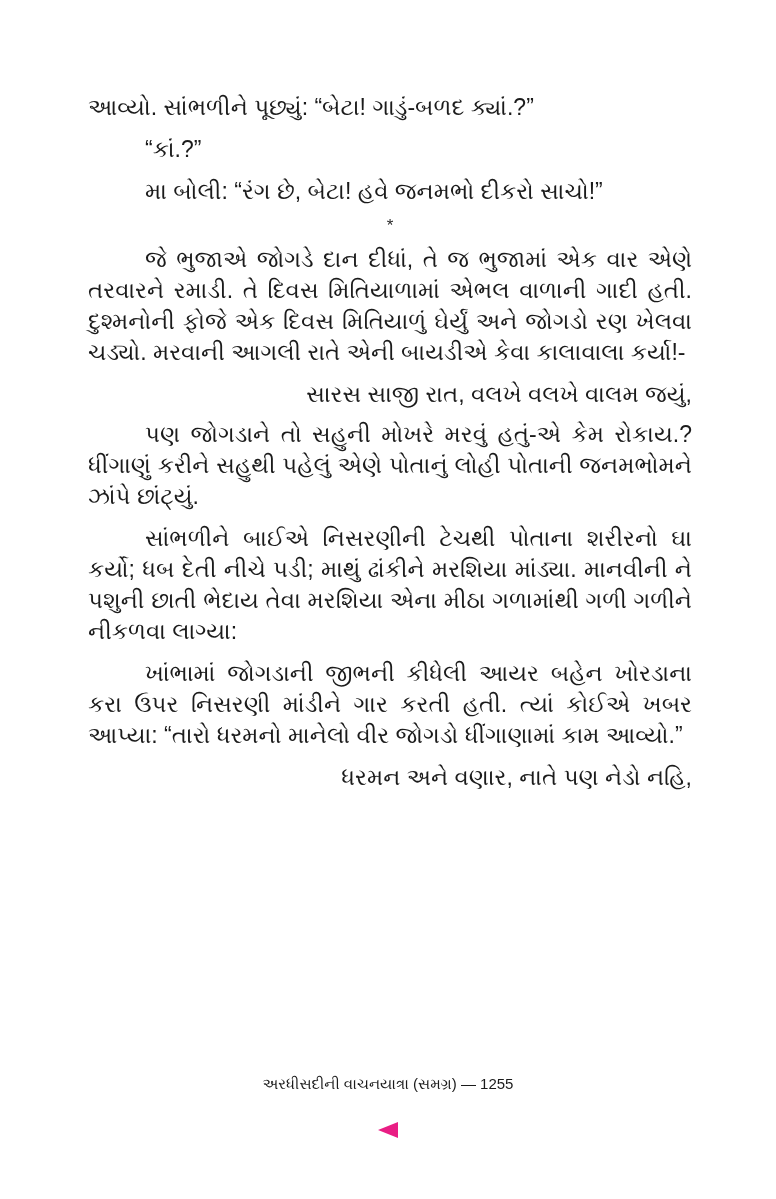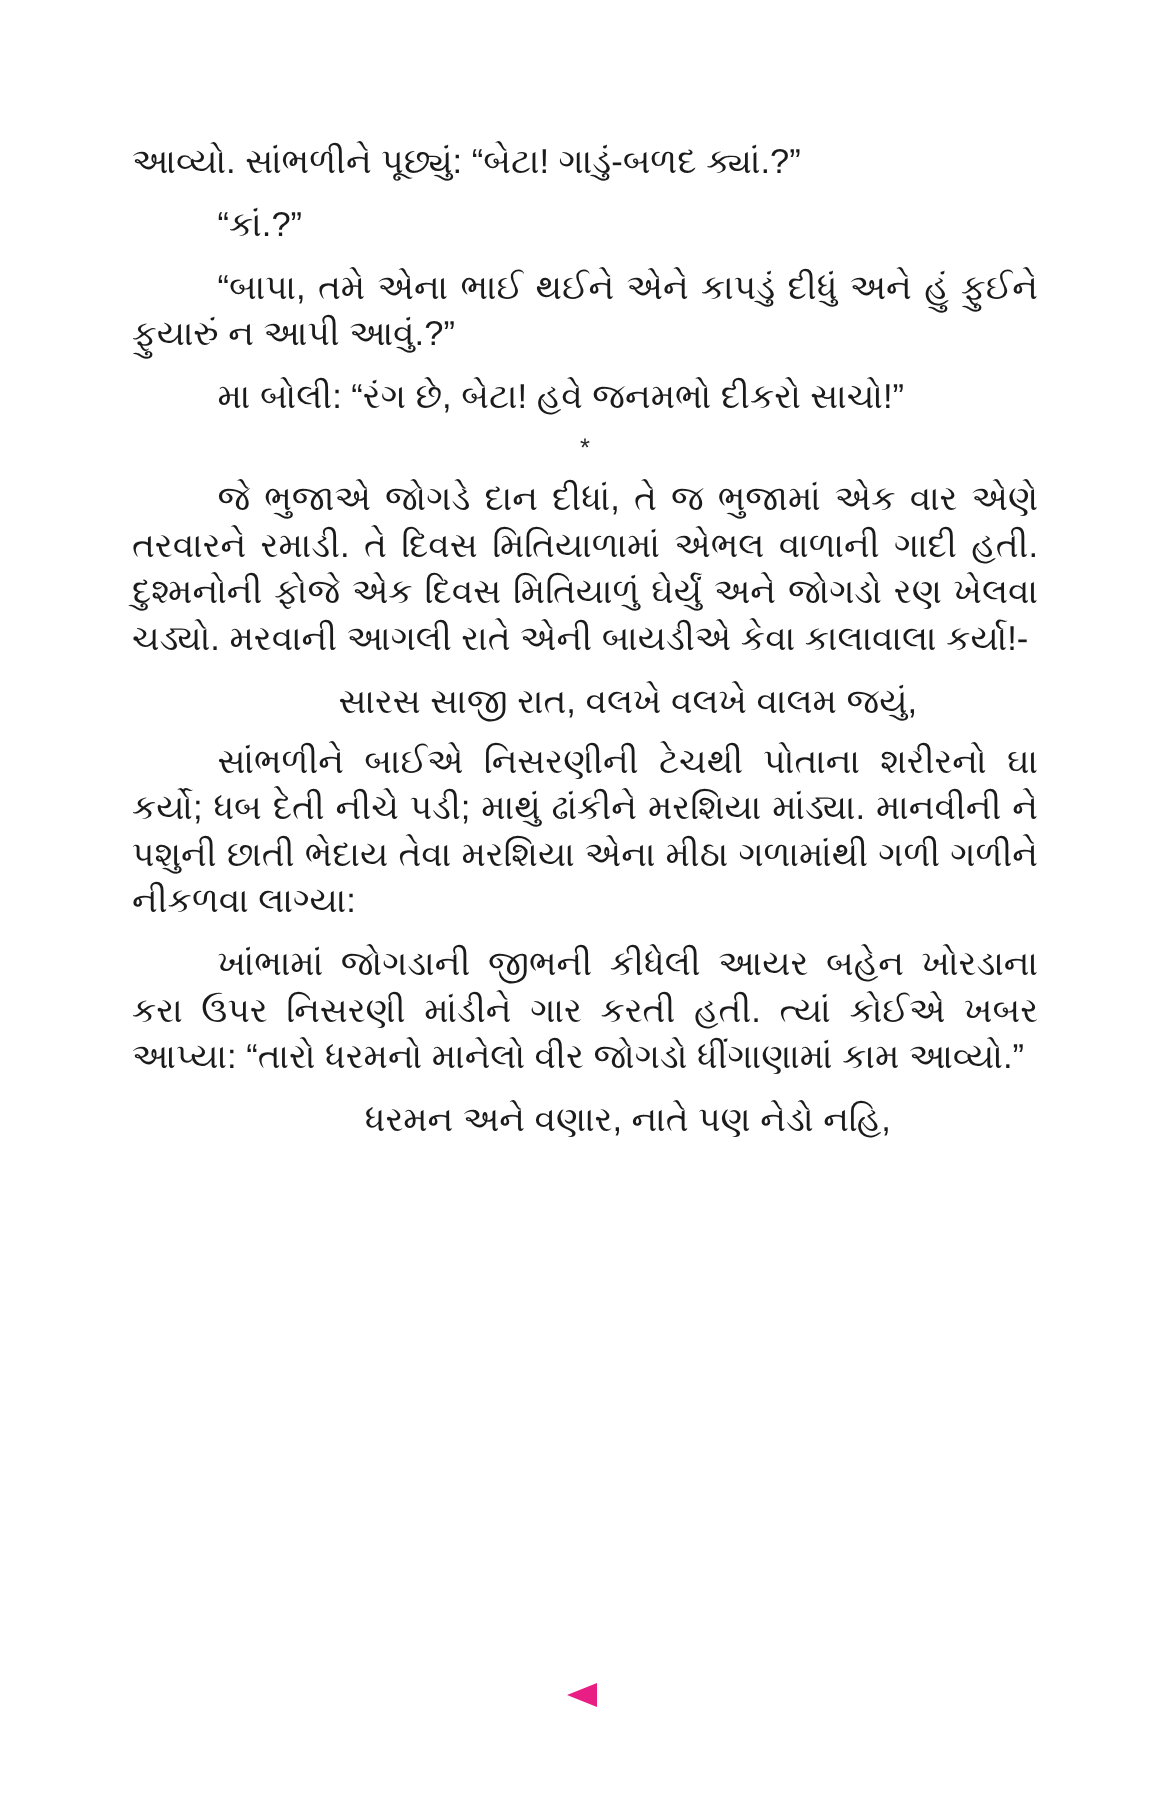--- a/index.html
+++ b/index.html
@@ -26,21 +26,21 @@
     text-align: justify;
   }
   .text-block p {
     margin: 0 0 11px 0;
     text-indent: 57px;
   }
   .text-block p.cont {
     text-indent: 0;
   }
   .text-block p.verse {
-    text-align: center;
+    text-align: right;
     margin-bottom: 9px;
   }
   .separator {
     text-align: center;
     font-size: 17px;
     line-height: 16px;
     margin: 2px 0 10px 0;
     color: #2a2a2a;
   }
   .footer {
@@ -66,28 +66,29 @@
   }
 </style>
 </head>
 <body>
 
 <div class="page">
 
   <div class="text-block">
     <p class="cont" data-bind="content.blocks.0">આવ્યો. સાંભળીને પૂછ્યું: “બેટા! ગાડું-બળદ ક્યાં.?”</p>
     <p data-bind="content.blocks.2">“કાં.?”</p>
-    <p data-bind="content.blocks.3">“બાપા, તમે એના ભાઈ થઈને એને કાપડું દીધું અને હું ફુઈને ફુયારું ન આપી આવું.?”</p>
     <p data-bind="content.blocks.4">મા બોલી: “રંગ છે, બેટા! હવે જનમભો દીકરો સાચો!”</p>
 
     <div class="separator" data-bind="content.separator">*</div>
 
     <p data-bind="content.blocks.5">જે ભુજાએ જોગડે દાન દીધાં, તે જ ભુજામાં એક વાર એણે તરવારને રમાડી. તે દિવસ મિતિયાળામાં એભલ વાળાની ગાદી હતી. દુશ્મનોની ફોજે એક દિવસ મિતિયાળું ઘેર્યું અને જોગડો રણ ખેલવા ચડ્યો. મરવાની આગલી રાતે એની બાયડીએ કેવા કાલાવાલા કર્યા!-</p>
     <p class="verse" data-bind="content.blocks.6">સારસ સાજી રાત, વલખે વલખે વાલમ જયું,</p>
+    <p data-bind="content.blocks.9">પણ જોગડાને તો સહુની મોખરે મરવું હતું-એ કેમ રોકાય.? ધીંગાણું કરીને સહુથી પહેલું એણે પોતાનું લોહી પોતાની જનમભોમને ઝાંપે છાંટ્યું.</p>
     <p data-bind="content.blocks.11">સાંભળીને બાઈએ નિસરણીની ટેચથી પોતાના શરીરનો ઘા કર્યો; ધબ દેતી નીચે પડી; માથું ઢાંકીને મરશિયા માંડ્યા. માનવીની ને પશુની છાતી ભેદાય તેવા મરશિયા એના મીઠા ગળામાંથી ગળી ગળીને નીકળવા લાગ્યા:</p>
     <p data-bind="content.blocks.10">ખાંભામાં જોગડાની જીભની કીધેલી આયર બહેન ખોરડાના કરા ઉપર નિસરણી માંડીને ગાર કરતી હતી. ત્યાં કોઈએ ખબર આપ્યા: “તારો ધરમનો માનેલો વીર જોગડો ધીંગાણામાં કામ આવ્યો.”</p>
     <p class="verse" data-bind="content.blocks.12">ધરમન અને વણાર, નાતે પણ નેડો નહિ,</p>
   </div>
 
+  <div class="footer" data-bind="footer.text">અરધીસદીની વાચનયાત્રા (સમગ્ર) — 1255</div>
 
   <div class="nav-arrow" data-bind-style="borderRightColor:nav.prev_arrow_color" style="border-right-color: rgb(233, 30, 132);"></div>
 
 </div>
 
 </body></html>

